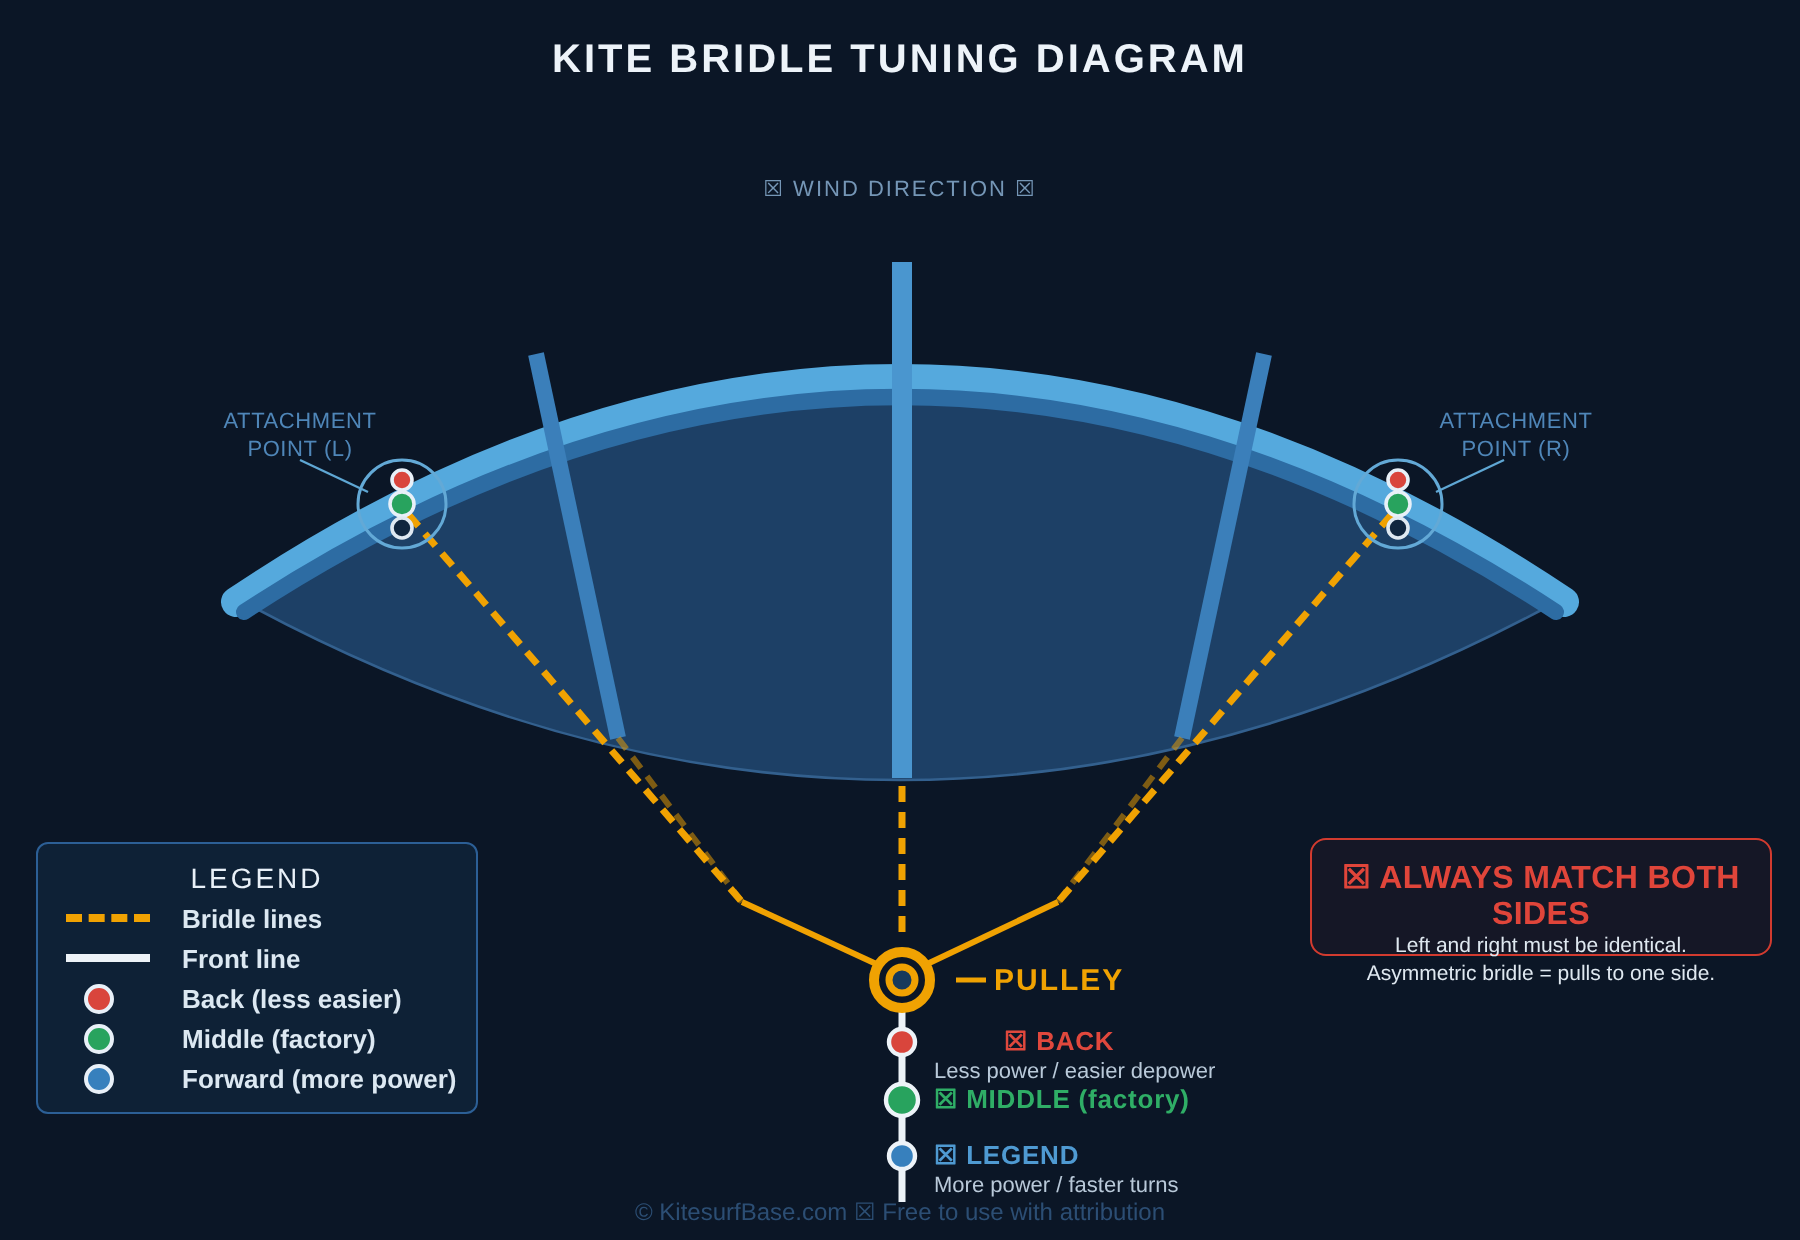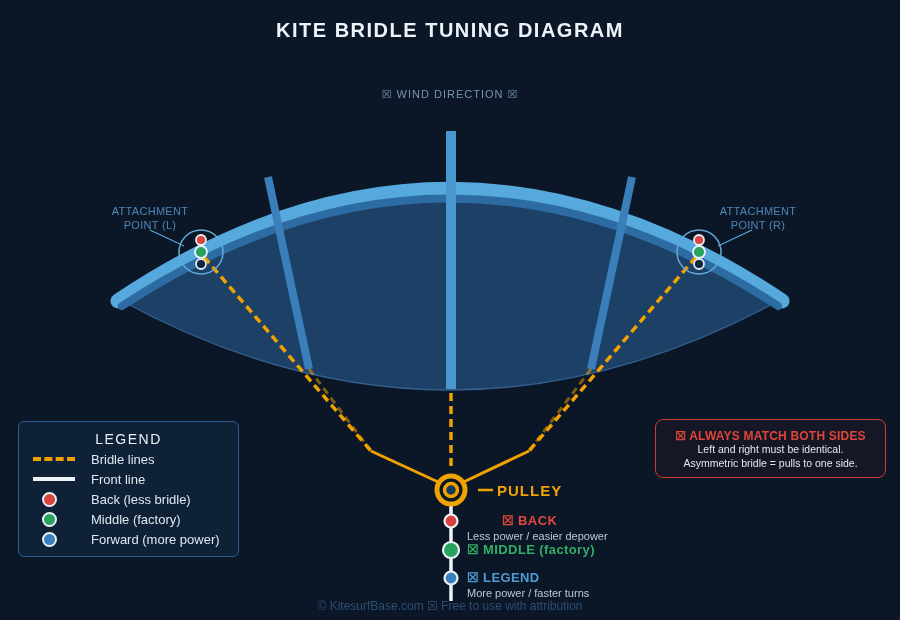--- a/index.html
+++ b/index.html
@@ -34,26 +34,26 @@
   .legend-title{position:absolute;left:0;top:9px;width:100%;text-align:center;
                 font-size:14px;letter-spacing:1.5px;color:#e8f0f8;}
   .legend-row{position:absolute;left:14px;height:20px;display:flex;align-items:center;}
   .lr1{top:27px;} .lr2{top:47px;} .lr3{top:67px;} .lr4{top:87px;} .lr5{top:107px;}
   .sw{width:46px;display:flex;align-items:center;}
   .sw-line{width:42px;height:0;}
   .sw-dashed{border-top:4px dashed #f0a202;}
   .sw-solid{border-top:4px solid #edf3f8;}
   .sw-dot{width:11px;height:11px;border-radius:50%;border:2px solid #e8f0f8;margin-left:9px;}
   .dot-red{background:#d9453c;} .dot-green{background:#28a35e;} .dot-blue{background:#3780bd;}
-  .legend-label{font-size:13px;color:#dce8f2;margin-left:12px;white-space:nowrap;}
+  .legend-label{font-size:13px;color:#dce8f2;margin-left:12px;white-space:nowrap;font-weight:bold;}
 
   .warning-box{left:655px;top:419px;width:231px;height:59px;box-sizing:border-box;
                border:1.5px solid #d23b2f;border-radius:8px;background:rgba(210,60,45,0.05);
                text-align:center;}
-  .warning-title{margin-top:9px;font-size:12px;font-weight:700;color:#e0453a;letter-spacing:.2px;}
+  .warning-title{margin-top:9px;font-size:16px;font-weight:700;color:#e0453a;letter-spacing:.2px;}
   .warning-line{font-size:10.5px;color:#dfe8f0;line-height:13.5px;}
   .warning-line:first-of-type{margin-top:3px;}
 
   .footer{top:599px;font-size:12px;color:#2c4e74;}
 </style>
 </head>
 <body>
 
 <div id="stage">
 
@@ -144,21 +144,21 @@
     <div class="legend-row lr2">
       <span class="sw">
         <span class="sw-line sw-solid"></span>
         </span>
       <span class="legend-label">Front line</span>
     </div>
     <div class="legend-row lr3">
       <span class="sw">
         <span class="sw-dot dot-red"></span>
         </span>
-      <span class="legend-label">Back (less bridle)</span>
+      <span class="legend-label">Back (less easier)</span>
     </div>
     <div class="legend-row lr4">
       <span class="sw">
         <span class="sw-dot dot-green"></span>
         </span>
       <span class="legend-label">Middle (factory)</span>
     </div>
     <div class="legend-row lr5">
       <span class="sw">
         <span class="sw-dot dot-blue"></span>

